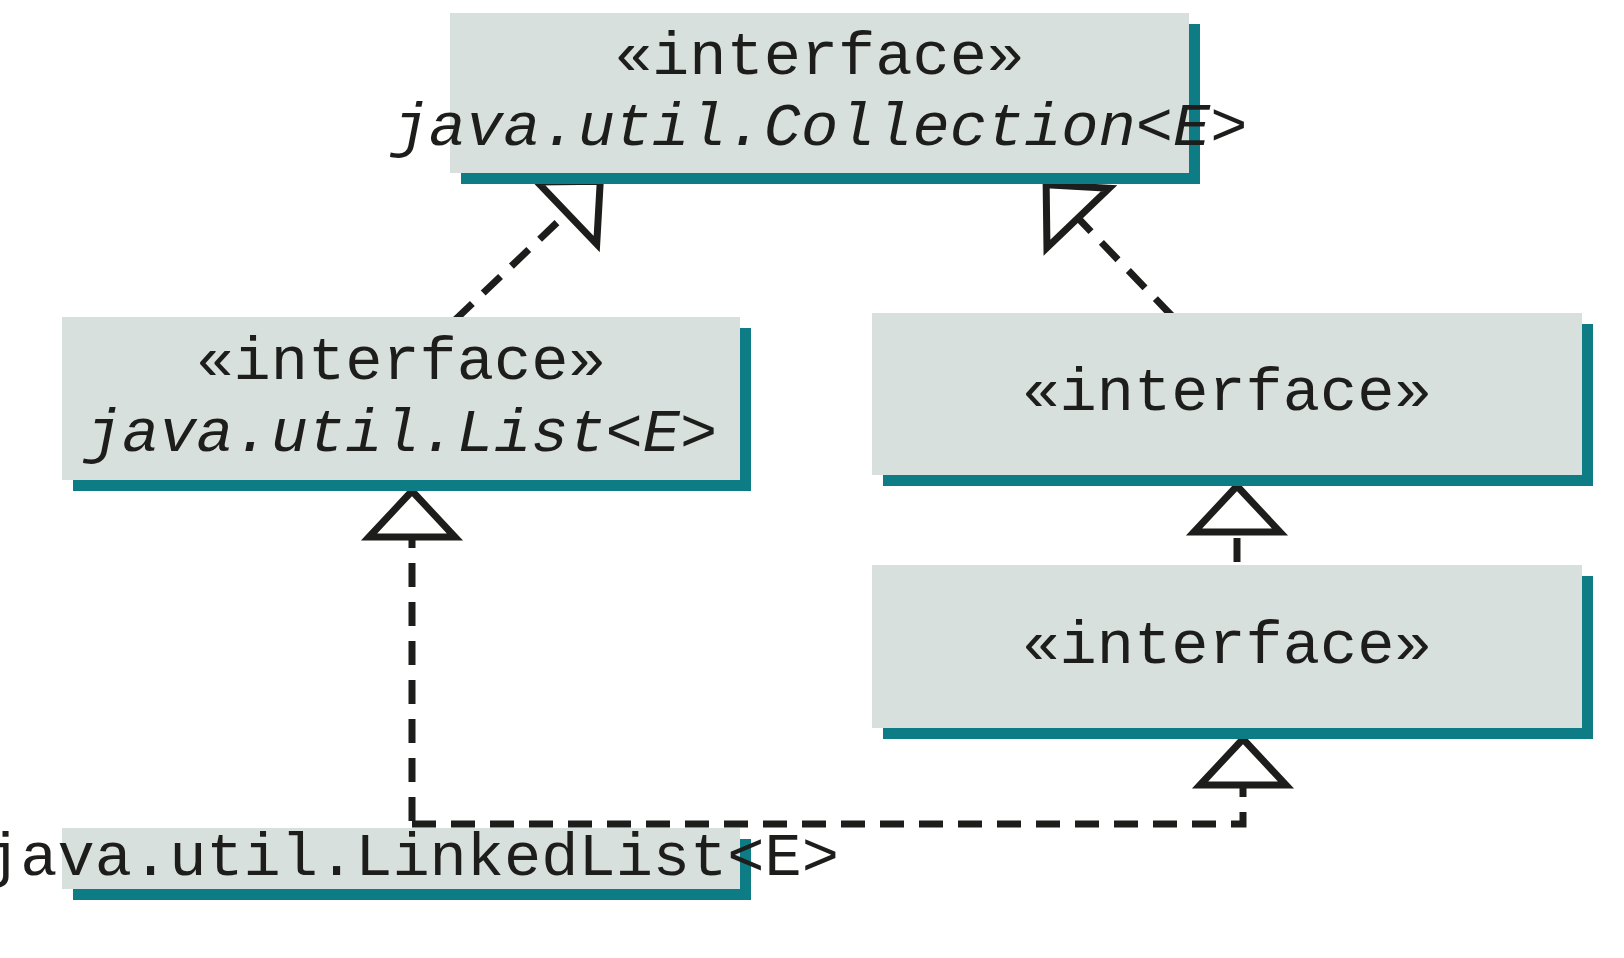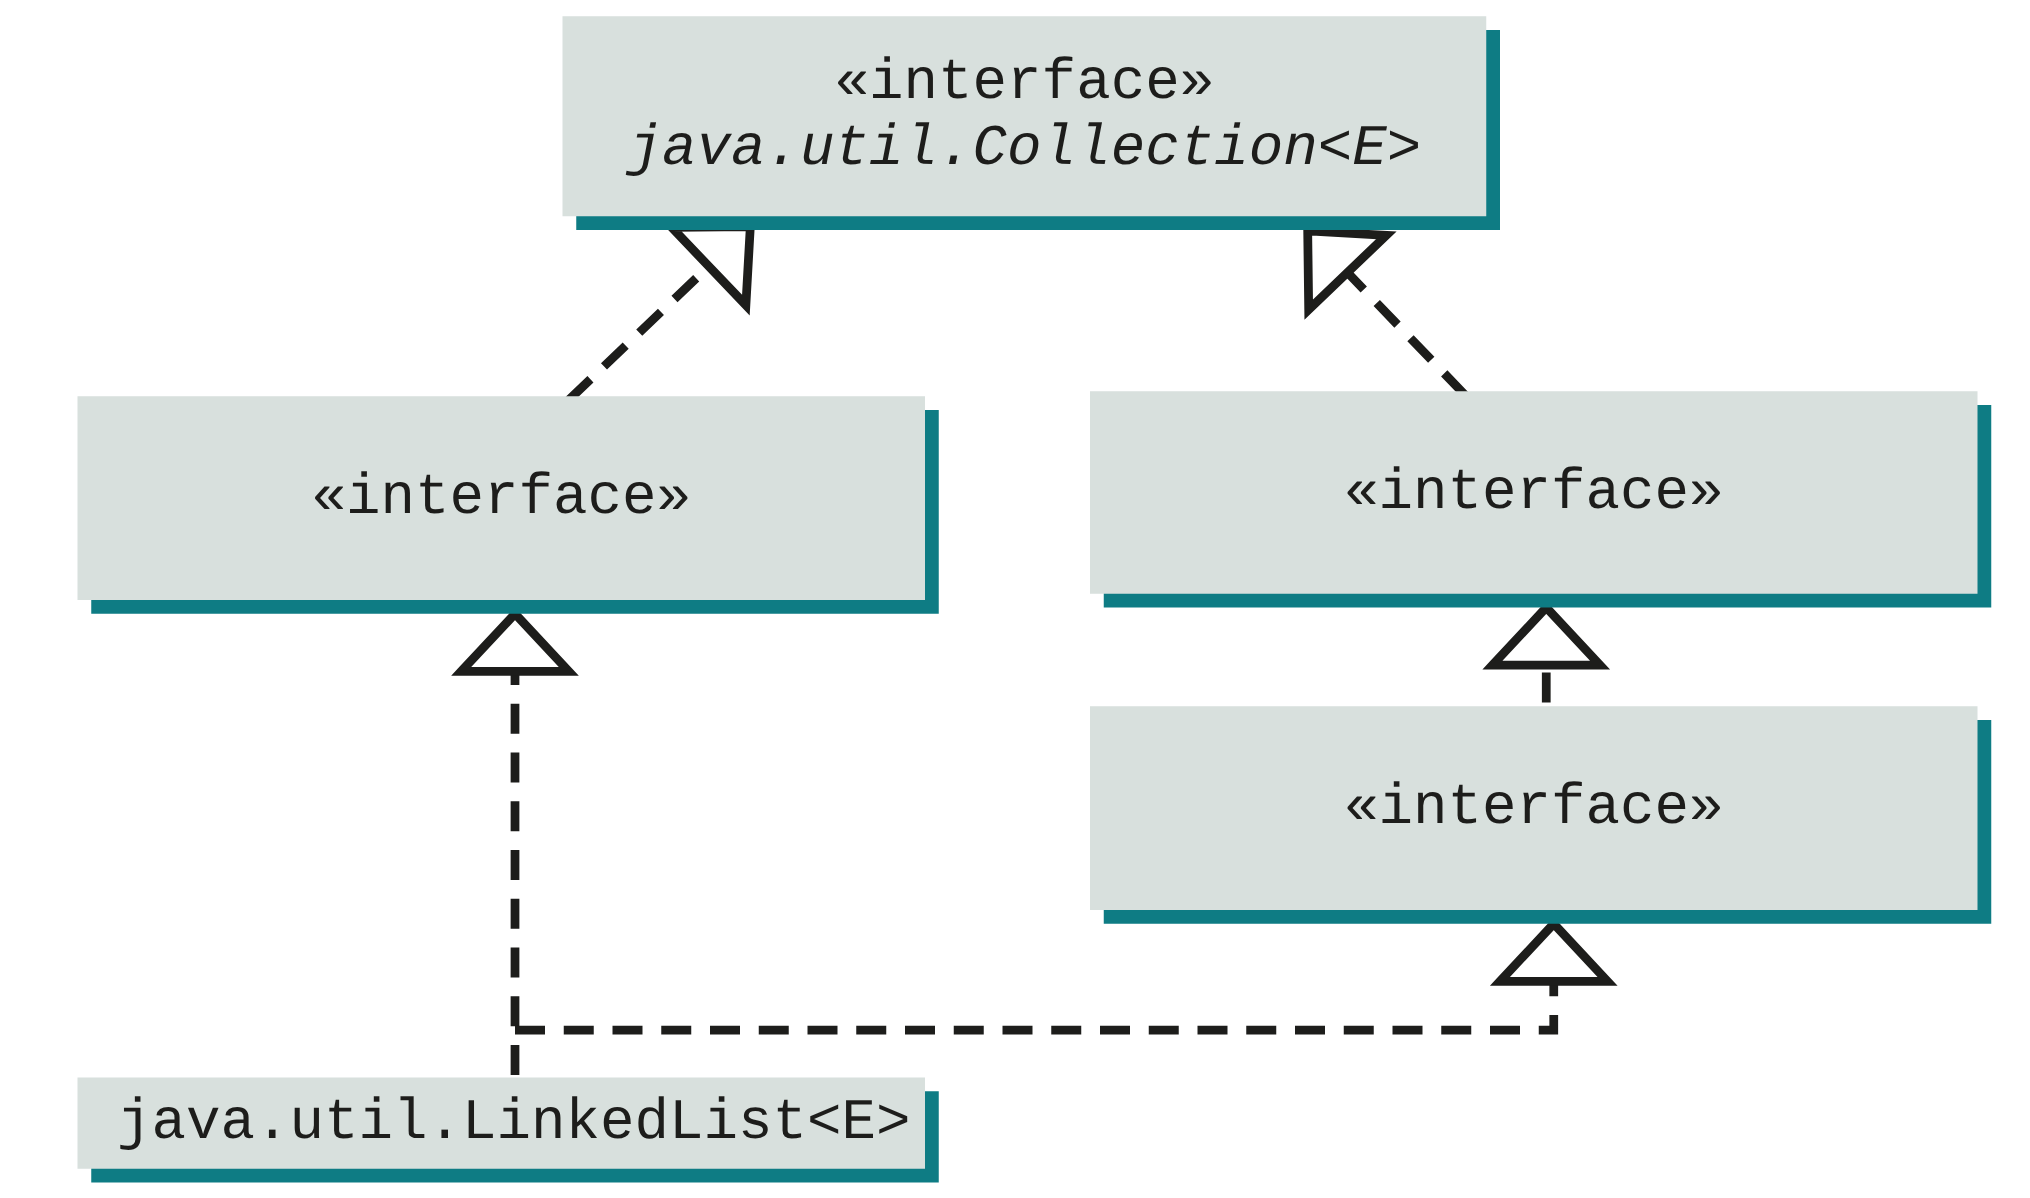--- a/index.html
+++ b/index.html
@@ -32,32 +32,32 @@
   }
   .node {
     position: absolute;
     background: var(--box-fill);
     box-shadow: 11px 11px 0 0 var(--box-shadow);
     display: flex;
     flex-direction: column;
     align-items: center;
     justify-content: center;
     color: var(--text);
-    font-size: 46px;
+    font-size: 62px;
     line-height: 1.15;
     text-align: center;
     white-space: nowrap;
   }
   .node .type-name { font-style: italic; }
   .node.class-node .type-name { font-style: normal; }
   #node-collection { left: 450px; top: 13px;  width: 739px; height: 160px; }
   #node-list       { left: 62px;  top: 317px; width: 678px; height: 163px; }
   #node-queue      { left: 872px; top: 313px; width: 710px; height: 162px; }
   #node-deque      { left: 872px; top: 565px; width: 710px; height: 163px; }
-  #node-linkedlist { left: 62px;  top: 862px; width: 678px; height: 73px; padding-left: 20px; }
+  #node-linkedlist { left: 62px;  top: 828px; width: 678px; height: 61px; padding-left: 20px; }
 </style>
 </head>
 <body>
 
 <div class="canvas">
 
   <svg class="edges-layer" viewBox="0 0 1624 958" xmlns="http://www.w3.org/2000/svg">
     <defs>
       <marker id="hollow-tri" markerUnits="userSpaceOnUse" markerWidth="120" markerHeight="120" refX="5" refY="55" orient="auto">
         <path d="M 5 12 L 51 55 L 5 98 Z" fill="#ffffff" stroke="#1d1d1b" stroke-width="7"></path>
@@ -70,20 +70,21 @@
     <path class="edge" d="M 412 824 L 1243 824 L 1243 785" marker-end="url(#hollow-tri)"></path>
   </svg>
 
   <div class="node" id="node-collection">
     <div class="stereotype">«interface»</div>
     <div class="type-name">java.util.Collection&lt;E&gt;</div>
   </div>
 
   <div class="node" id="node-list">
     <div class="stereotype">«interface»</div>
+    <div class="type-name">java.util.List&lt;E&gt;</div>
   </div>
 
   <div class="node" id="node-queue">
     <div class="stereotype">«interface»</div>
   </div>
 
   <div class="node" id="node-deque">
     <div class="stereotype">«interface»</div>
   </div>
 

